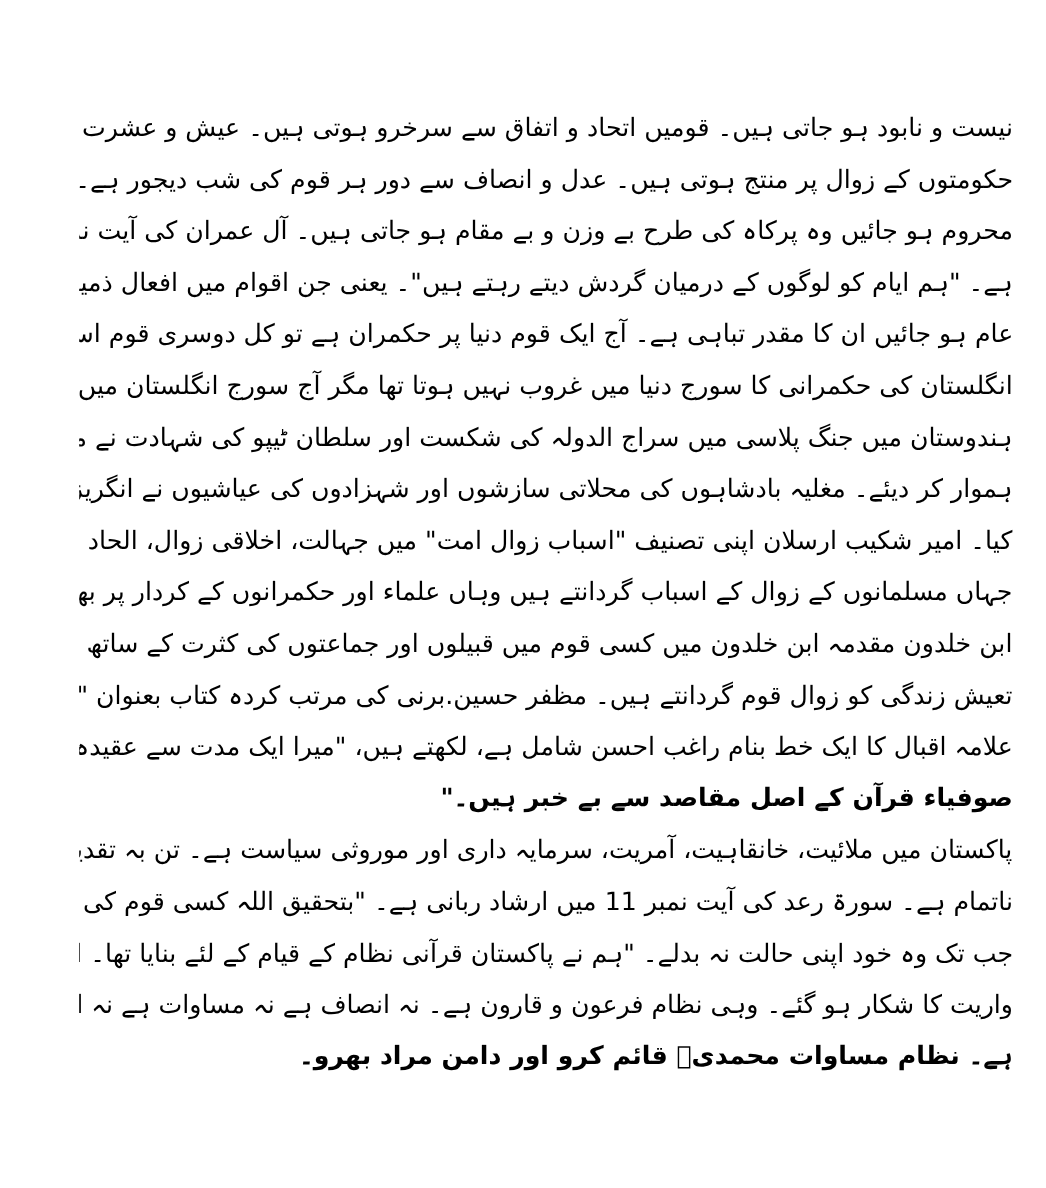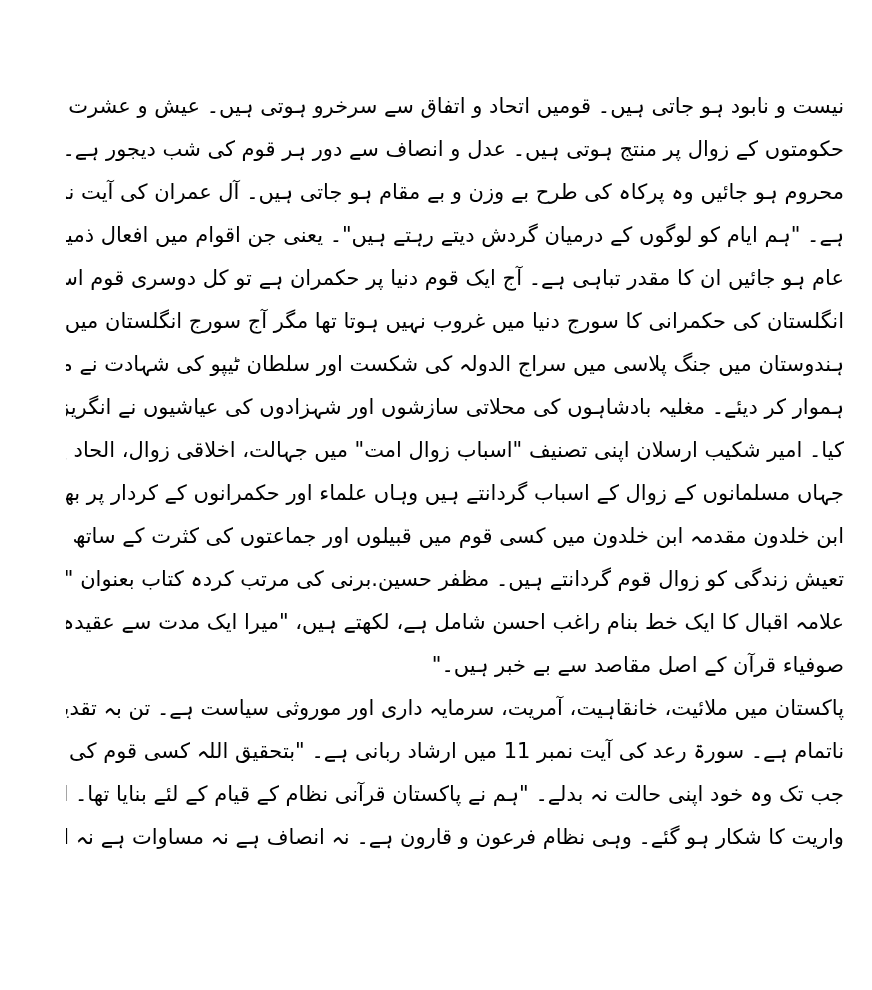--- a/index.html
+++ b/index.html
@@ -31,20 +31,21 @@
     white-space: nowrap;
     text-align: justify;
     
     text-align-last: justify;
     -moz-text-align-last: justify;
     overflow: hidden;
   }
   .line.para-end {
     text-align: right;
     text-align-last: right;
+    font-weight: bold;
     -moz-text-align-last: right;
   }
 </style>
 </head>
 <body>
 
 <div class="page">
   <div class="text-block">
       <div class="line">نیست و نابود ہو جاتی ہیں۔ قومیں اتحاد و اتفاق سے سرخرو ہوتی ہیں۔ عیش و عشرت اور آمریت و بربریت بالآخر</div>
       <div class="line">حکومتوں کے زوال پر منتج ہوتی ہیں۔ عدل و انصاف سے دور ہر قوم کی شب دیجور ہے۔ جو اقوام تدبیر و تدبر سے</div>
@@ -57,14 +58,15 @@
       <div class="line">کیا۔ امیر شکیب ارسلان اپنی تصنیف "اسباب زوال امت" میں جہالت، اخلاقی زوال، الحاد پروری اور قدامت کو</div>
       <div class="line">جہاں مسلمانوں کے زوال کے اسباب گردانتے ہیں وہاں علماء اور حکمرانوں کے کردار پر بھی سخت تنقید کرتے ہیں۔</div>
       <div class="line">ابن خلدون مقدمہ ابن خلدون میں کسی قوم میں قبیلوں اور جماعتوں کی کثرت کے ساتھ ساتھ حکمرانوں کی پر</div>
       <div class="line">تعیش زندگی کو زوال قوم گردانتے ہیں۔ مظفر حسین.برنی کی مرتب کردہ کتاب بعنوان "کلیات مکاتیب اقبال" میں</div>
       <div class="line">علامہ اقبال کا ایک خط بنام راغب احسن شامل ہے، لکھتے ہیں، "میرا ایک مدت سے عقیدہ ہے کہ علماء اور</div>
       <div class="line para-end">صوفیاء قرآن کے اصل مقاصد سے بے خبر ہیں۔"</div>
       <div class="line">پاکستان میں ملائیت، خانقاہیت، آمریت، سرمایہ داری اور موروثی سیاست ہے۔ تن بہ تقدیر کا نظریہ عام ہے۔ جو نقش</div>
       <div class="line">ناتمام ہے۔ سورۃ رعد کی آیت نمبر 11 میں ارشاد ربانی ہے۔ "بتحقیق اللہ کسی قوم کی حالت کو نہیں بدلتا</div>
       <div class="line">جب تک وہ خود اپنی حالت نہ بدلے۔ "ہم نے پاکستان قرآنی نظام کے قیام کے لئے بنایا تھا۔ افسوس ہم فرقہ</div>
       <div class="line">واریت کا شکار ہو گئے۔ وہی نظام فرعون و قارون ہے۔ نہ انصاف ہے نہ مساوات ہے نہ امن ہے نہ انسانیت</div>
+      <div class="line para-end">ہے۔ نظام مساوات محمدیؐ قائم کرو اور دامن مراد بھرو۔</div>
     </div>
 </div>
 
 </body></html>

